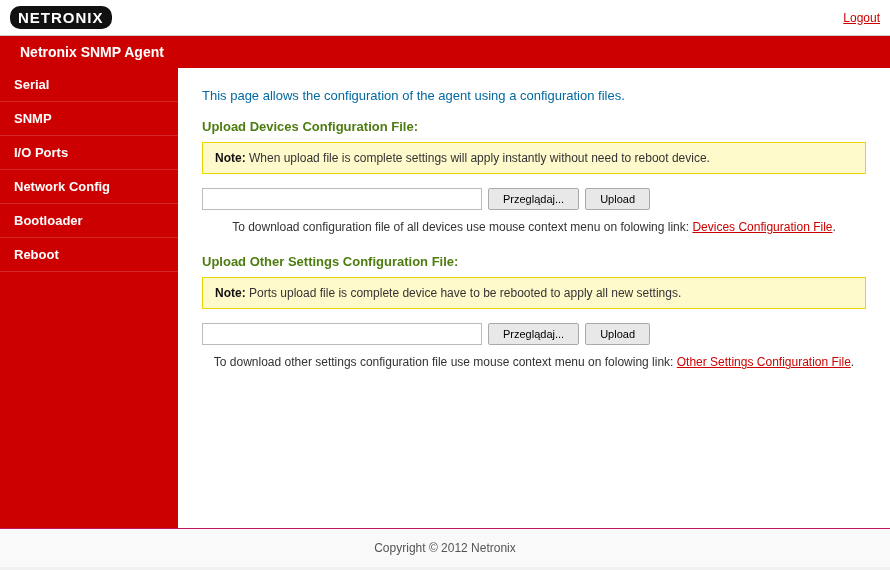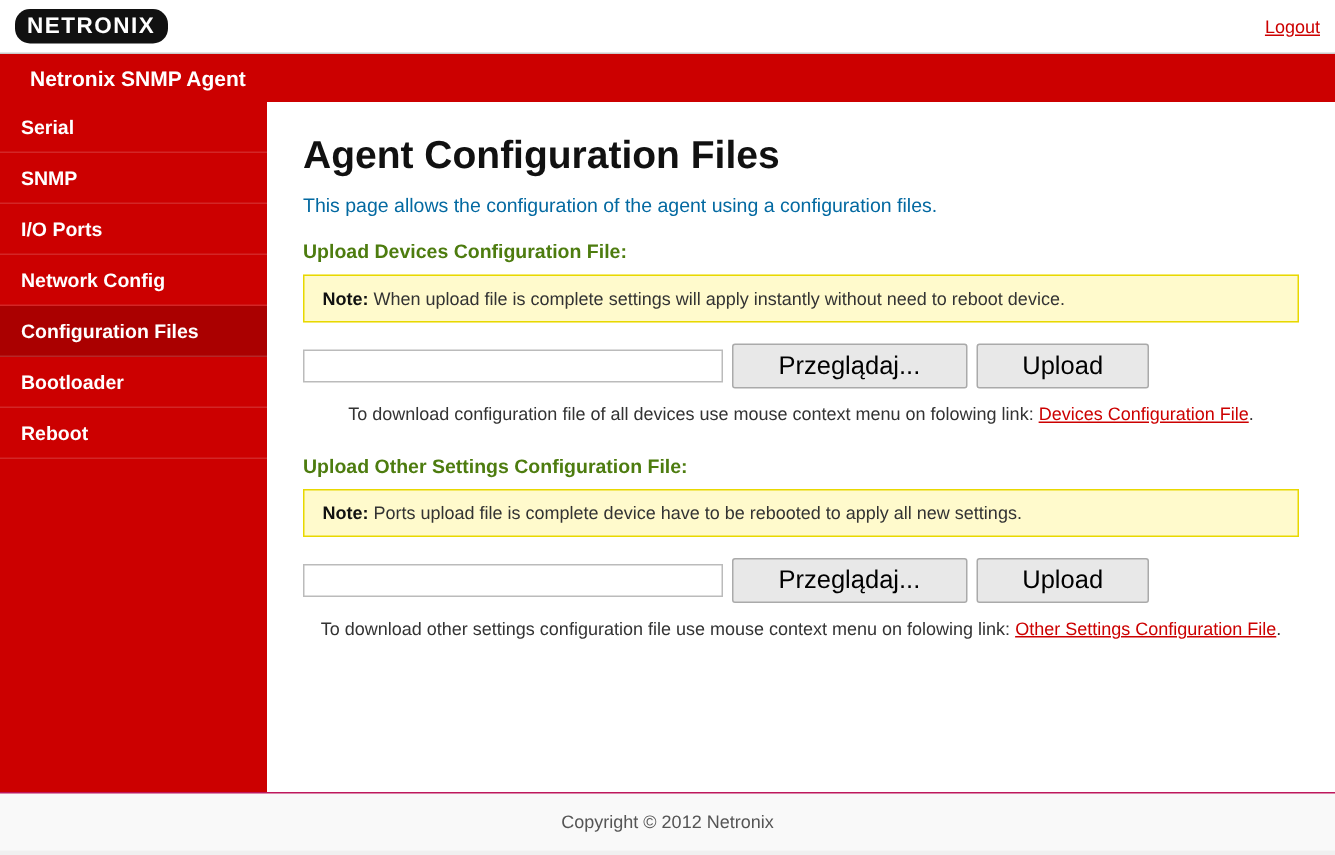--- a/index.html
+++ b/index.html
@@ -26,21 +26,21 @@
     #page-title { font-size: 26px; font-weight: bold; color: #111; margin-bottom: 10px; }
     #page-desc { font-size: 13px; color: #0369a1; margin-bottom: 16px; }
 
     .section-label { font-weight: bold; font-size: 13px; color: #4d7c0f; margin-bottom: 8px; }
 
     .note-box { background: #fffacc; border: 1px solid #e8d800; padding: 8px 12px; font-size: 12px; color: #333; margin-bottom: 14px; }
     .note-box strong { color: #111; }
 
     .upload-row { display: flex; align-items: center; gap: 6px; margin-bottom: 10px; }
     .file-input { width: 280px; padding: 3px 4px; border: 1px solid #bbb; font-size: 12px; background: #fff; color: #333; }
-    .btn { padding: 4px 30px; font-size: 17px; cursor: pointer; border: 1px solid #aaa; background: #e8e8e8; border-radius: 2px; }
+    .btn { padding: 4px 14px; font-size: 11px; cursor: pointer; border: 1px solid #aaa; background: #e8e8e8; border-radius: 2px; }
 
     .download-text { font-size: 12px; color: #333; margin-bottom: 20px; text-align: center; }
     .download-text a { color: #cc0000; text-decoration: underline; cursor: pointer; }
 
     
     #footer { border-top: 1px solid #be185d; background: #f9f9f9; text-align: center; padding: 12px; font-size: 12px; color: #555; }
   </style>
 </head>
 <body>
 
@@ -53,27 +53,25 @@
   <span>Netronix SNMP Agent</span>
 </div>
 
 <div id="main-layout">
 
   <nav id="sidebar">
     <a class="sidebar-item">Serial</a>
     <a class="sidebar-item">SNMP</a>
     <a class="sidebar-item">I/O Ports</a>
     <a class="sidebar-item">Network Config</a>
-    <a class="sidebar-item active">Configuration Files</a>
     <a class="sidebar-item">Bootloader</a>
     <a class="sidebar-item">Reboot</a>
   </nav>
 
   <div id="content">
-    <h1 id="page-title">Agent Configuration Files</h1>
     <p id="page-desc">This page allows the configuration of the agent using a configuration files.</p>
 
     <div>
       <p class="section-label">Upload Devices Configuration File:</p>
       <div class="note-box">
         <strong>Note:</strong><span> When upload file is complete settings will apply instantly without need to reboot device.</span>
       </div>
       <div class="upload-row">
         <input type="text" class="file-input" readonly="" style="">
         <button class="btn">Przeglądaj...</button>

